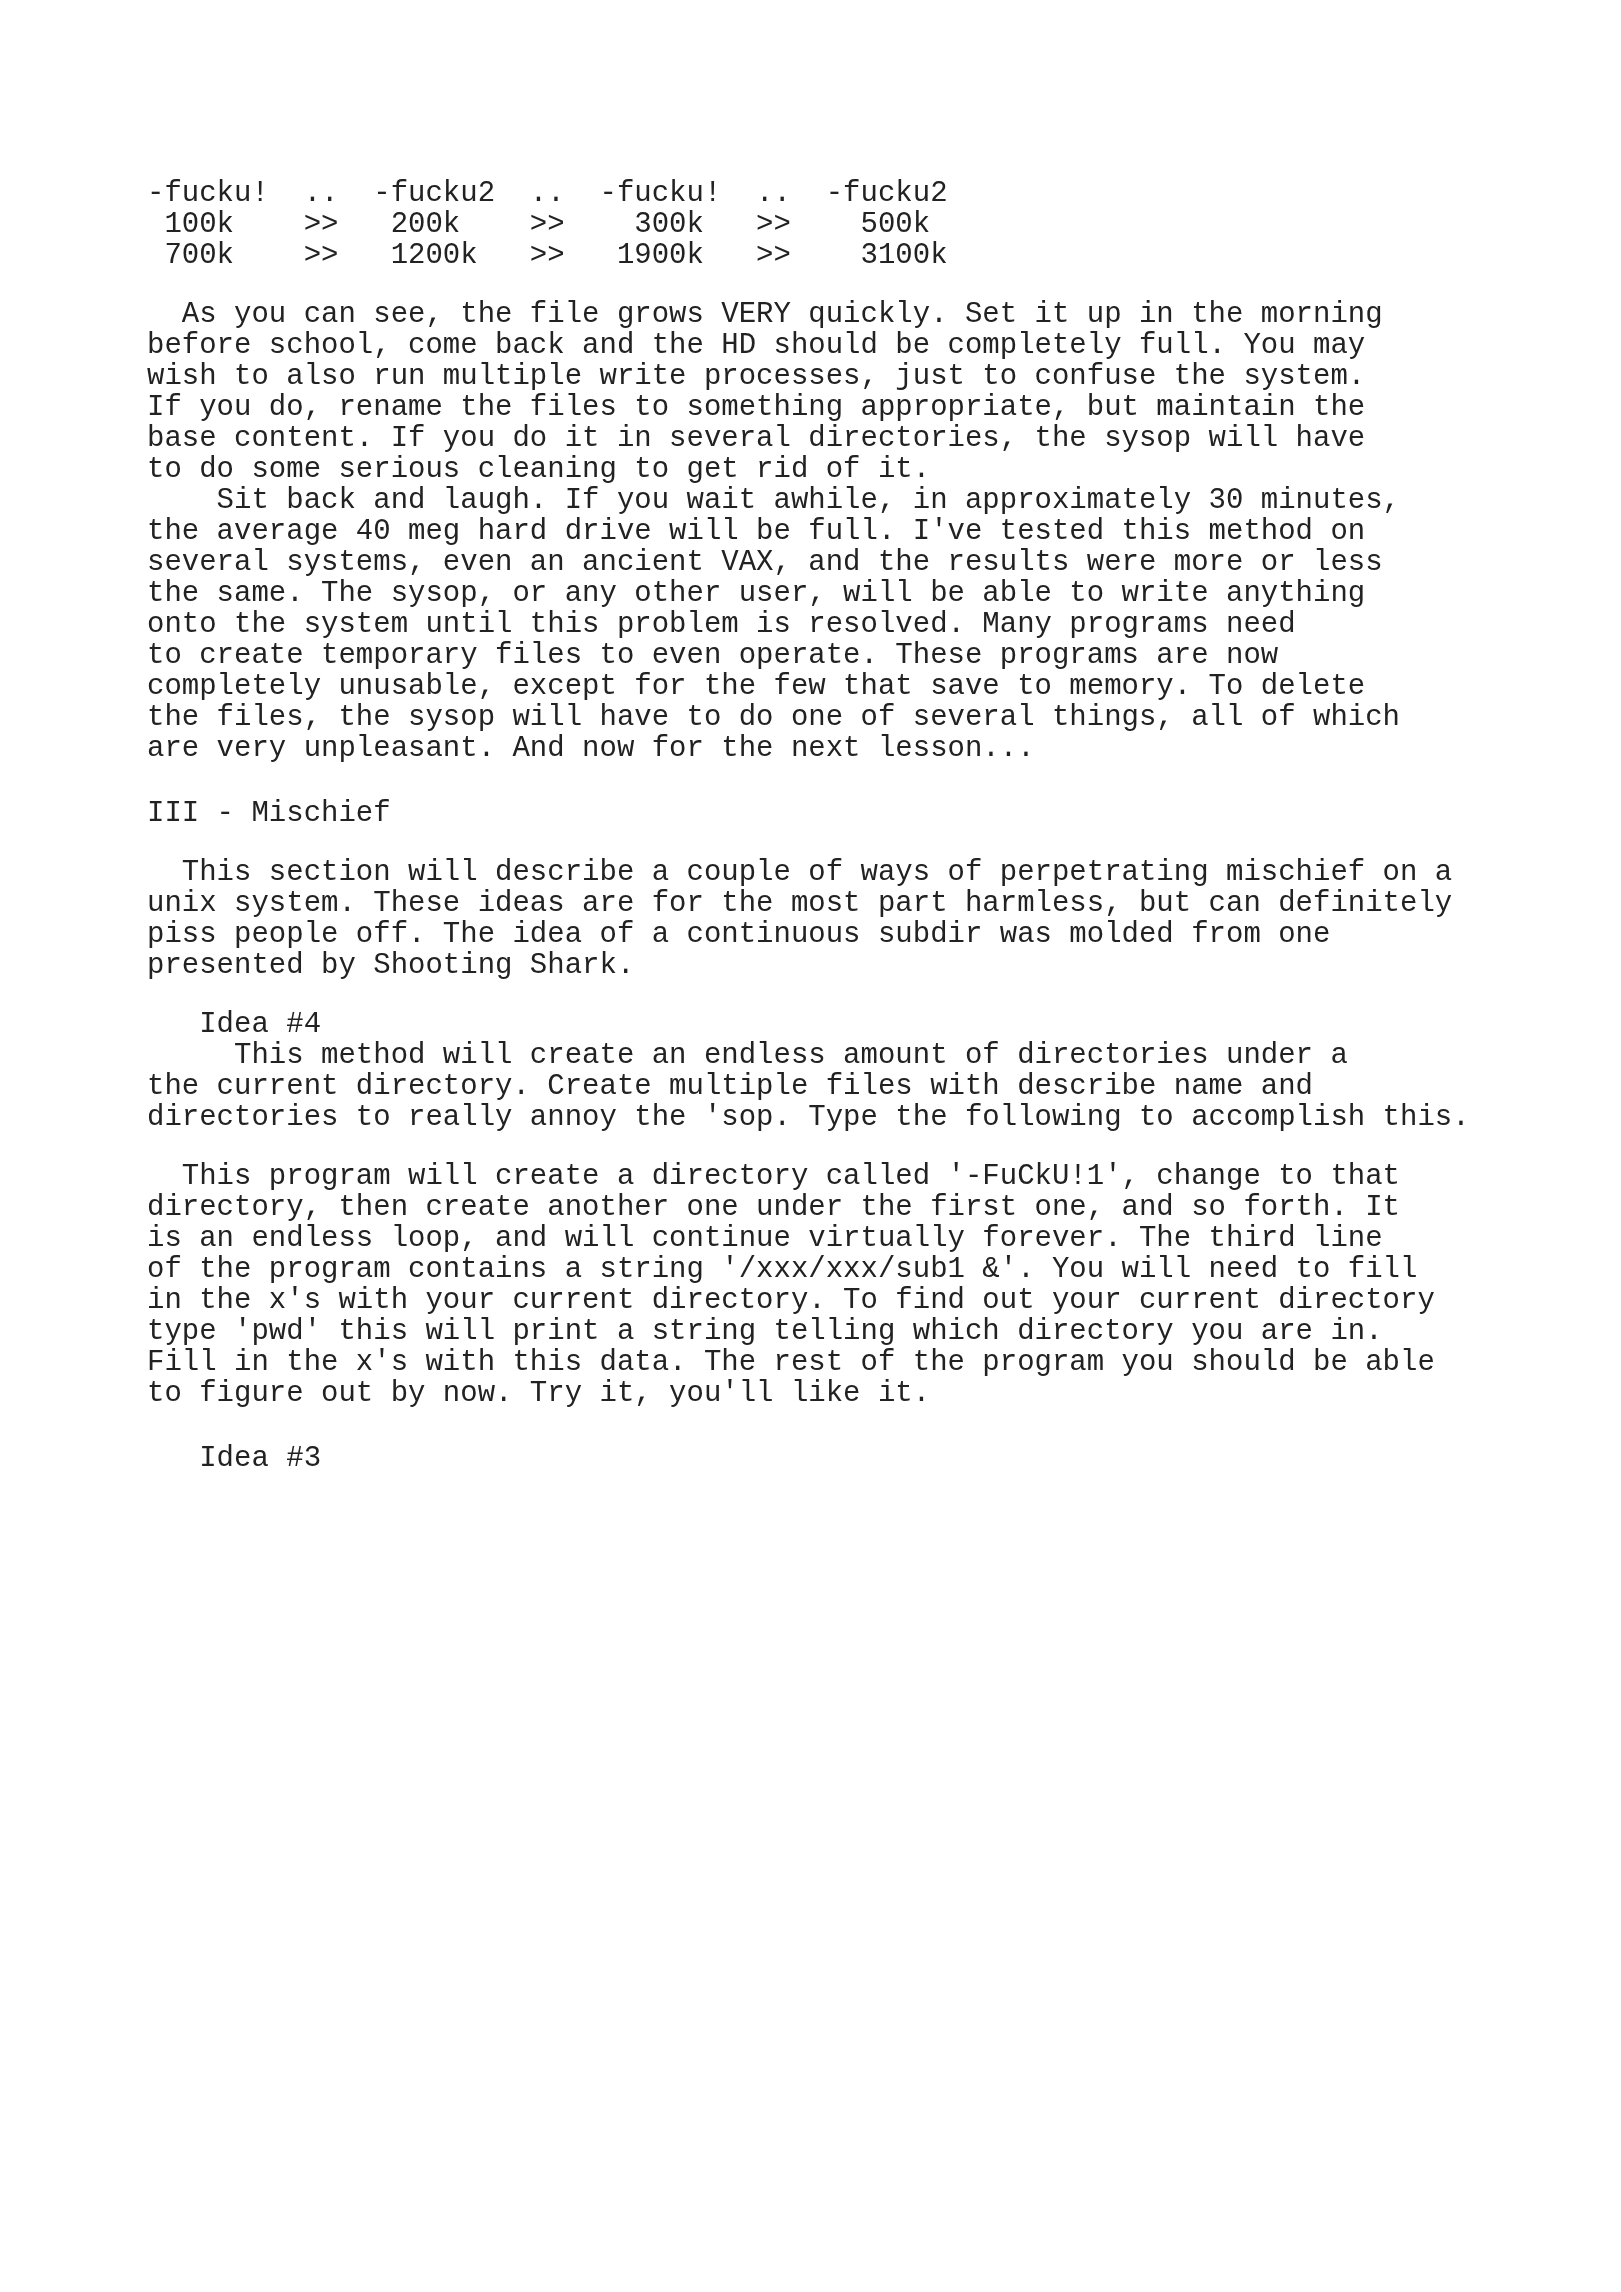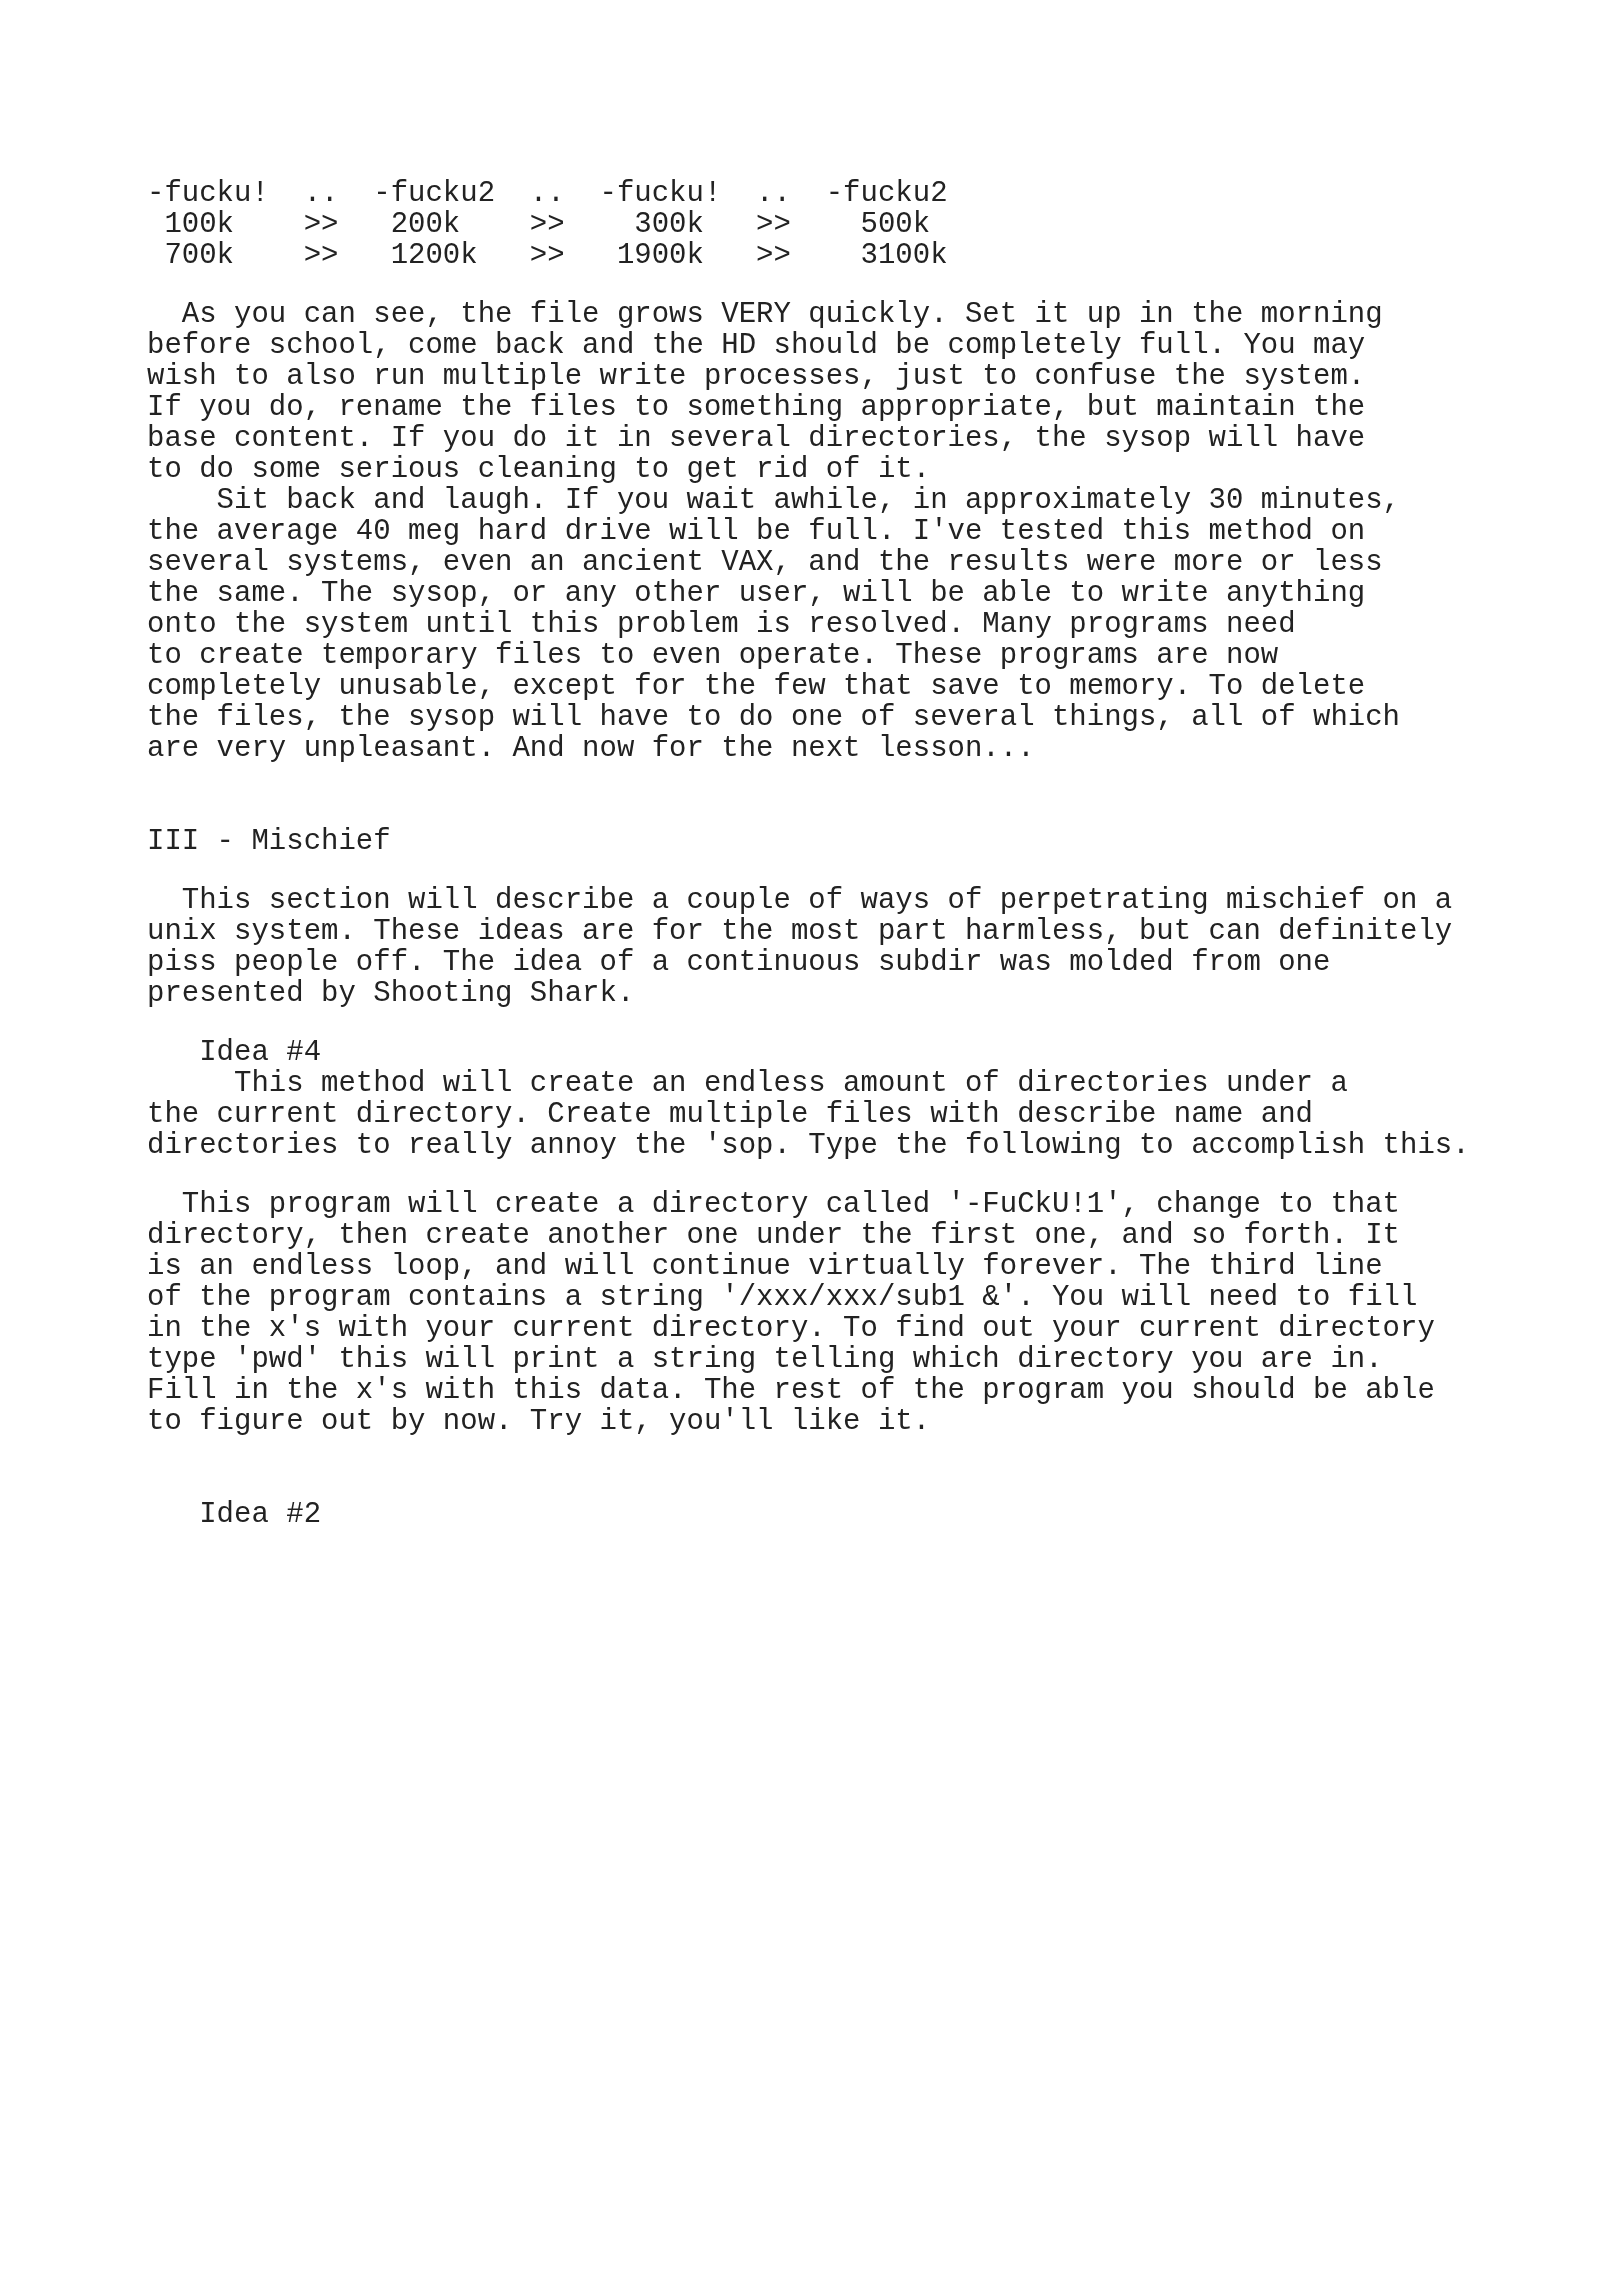--- a/index.html
+++ b/index.html
@@ -21,21 +21,21 @@
     padding: 0;
     font-family: "Liberation Mono", "DejaVu Sans Mono", monospace;
     font-size: 29px;
     line-height: 31px;
     letter-spacing: 0;
     color: #222222;
     white-space: pre;
   }
   
   .g1 { margin-top: 28px; }
-  .g2 { margin-top: 62px; }
+  .g2 { margin-top: 34px; }
 </style>
 </head>
 <body>
 
 <div class="page">
 
   <pre>-fucku!  ..  -fucku2  ..  -fucku!  ..  -fucku2
  100k    &gt;&gt;   200k    &gt;&gt;    300k   &gt;&gt;    500k
  700k    &gt;&gt;   1200k   &gt;&gt;   1900k   &gt;&gt;    3100k</pre>
 
@@ -73,17 +73,17 @@
 
   <pre class="g1">  This program will create a directory called '-FuCkU!1', change to that
 directory, then create another one under the first one, and so forth. It
 is an endless loop, and will continue virtually forever. The third line
 of the program contains a string '/xxx/xxx/sub1 &amp;'. You will need to fill
 in the x's with your current directory. To find out your current directory
 type 'pwd' this will print a string telling which directory you are in.
 Fill in the x's with this data. The rest of the program you should be able
 to figure out by now. Try it, you'll like it.</pre>
 
-  <pre class="g2">   Idea #2</pre>
+  <pre class="g2">   Idea #3</pre>
 
 
 </div>
 
 
 </body></html>

